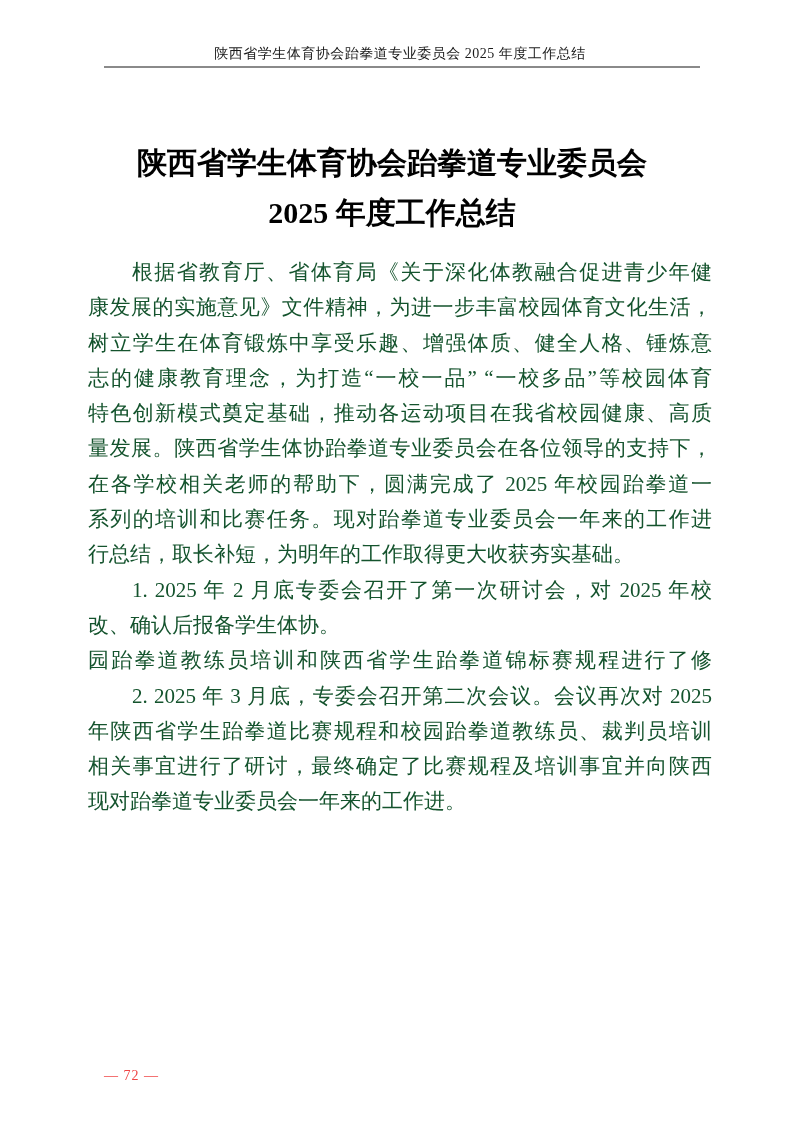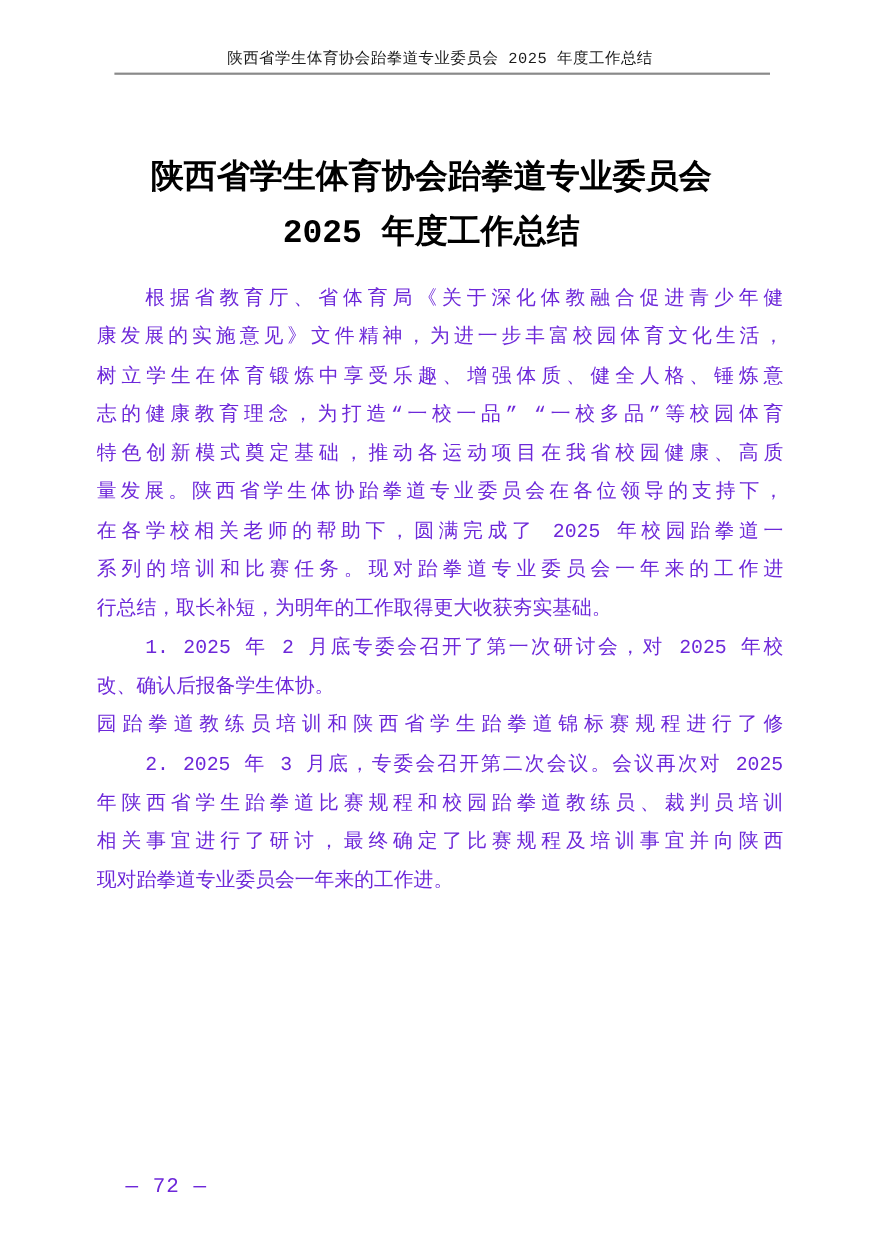--- a/index.html
+++ b/index.html
@@ -6,21 +6,21 @@
     margin: 0;
     padding: 0;
     background: #ffffff;
   }
   .page {
     position: relative;
     width: 800px;
     height: 1131px;
     background: #ffffff;
     overflow: hidden;
-    font-family: Liberation Mono, monospace;
+    font-family: Liberation Serif, serif;
     color: #1a1a1a;
   }
   .header {
     position: absolute;
     top: 45px;
     left: 0;
     right: 0;
     text-align: center;
     font-size: 14px;
     line-height: 18px;
@@ -45,46 +45,46 @@
     font-size: 30px;
     font-weight: bold;
     line-height: 50px;
     color: #000000;
   }
   .body-text {
     position: absolute;
     top: 255px;
     left: 88px;
     width: 624px;
-    font-size: 18px;
+    font-size: 21px;
     line-height: 35.3px;
-    color: #6d28d9;
+    color: #14532d;
   }
   .para {
     margin: 0;
     padding: 0;
   }
   .line {
     text-align: justify;
     text-align-last: justify;
     height: 35.3px;
     overflow: hidden;
   }
   .line.first {
     padding-left: 44px;
   }
   .line.no-justify {
     text-align-last: left;
   }
   .footer {
     position: absolute;
     top: 1068px;
-    left: 114px;
-    font-size: 19px;
-    color: #6d28d9;
+    left: 104px;
+    font-size: 14px;
+    color: #ef4444;
     letter-spacing: 1px;
   }
 </style>
 </head>
 <body>
 
 <div class="page">
 
   <div class="header">
     <span>陕西省学生体育协会跆拳道专业委员会 2025 年度工作总结</span>

